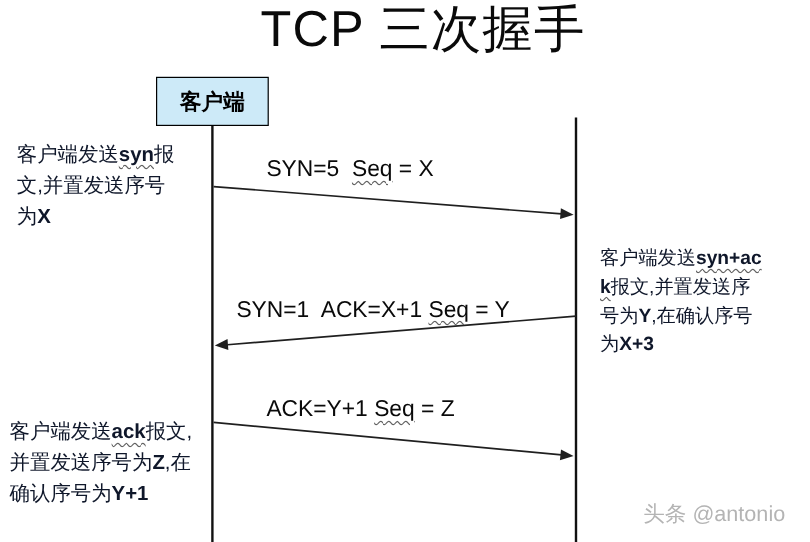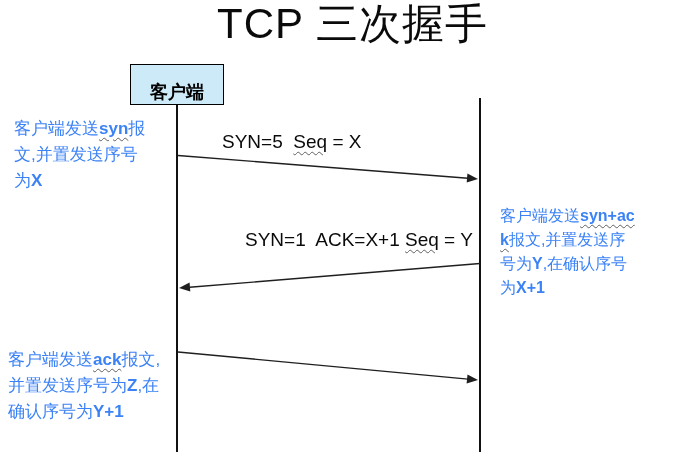--- a/index.html
+++ b/index.html
@@ -9,31 +9,31 @@
   }
   .title{
     position:absolute;left:30px;top:-4px;width:645px;text-align:center;
     font-size:42px;font-weight:400;letter-spacing:1px;color:#0a0a0a;white-space:pre;
   }
   .overlay{position:absolute;left:0;top:0;width:675px;height:452px;}
   .overlay .lifeline{stroke:#111;stroke-width:2;}
   .overlay .msg-line{stroke:var(--arrow,#1f1f1f);stroke-width:1.4;fill:none;}
   .overlay .head{fill:var(--arrow,#1f1f1f);stroke:none;}
   .actor-box{
-    position:absolute;display:flex;align-items:flex-end;justify-content:center;
+    position:absolute;display:flex;align-items:center;justify-content:center;
     background:var(--box-fill,#cdeaf8);border:1px solid var(--box-border,#000);
     font-size:18px;font-weight:700;color:#000;
   }
   .actor-box.client{left:130px;top:64px;width:92px;height:39px;}
   .actor-box.server{left:433px;top:59px;width:94px;height:39px;}
   .msg-label{position:absolute;font-size:19px;white-space:pre;color:#0a0a0a;}
   .msg1{left:222px;top:131px;}
-  .msg2{left:197px;top:229px;margin-left:48px;}
+  .msg2{left:197px;top:248px;}
   .msg3{left:222px;top:331px;}
-  .note{position:absolute;font-size:17px;line-height:26px;color:#3b82f6;word-break:break-all;}
+  .note{position:absolute;font-size:17px;line-height:26px;color:#0f172a;word-break:break-all;}
   .note-client-syn{left:14px;top:116px;width:132px;}
   .note-server-synack{left:500px;top:204px;width:140px;font-size:16px;line-height:24px;}
   .note-client-ack{left:8px;top:321px;width:162px;margin-top:26px;}
   .bd{font-weight:700;}
   .wv{text-decoration:underline wavy rgba(90,90,90,.95);text-decoration-thickness:1px;text-underline-offset:3px;}
   .watermark{
     position:absolute;left:536px;top:416px;font-size:18px;
     color:var(--watermark,#b4b4b4);text-shadow:1px 1px 0 #fff;white-space:pre;
   }
 </style>
@@ -65,21 +65,23 @@
   </svg>
 
   <div class="actor-box client">
     <span>客户端</span>
   </div>
 
   <div class="msg-label msg1"><span>SYN=5  </span><span class="wv">Seq</span><span> = X</span></div>
 
   <div class="msg-label msg2"><span>SYN=1  ACK=X+1 </span><span class="wv">Seq</span><span> = Y</span></div>
 
+  <div class="msg-label msg3"><span>ACK=Y+1 </span><span class="wv">Seq</span><span> = Z</span></div>
 
   <div class="note note-client-syn"><span>客户端发送</span><span class="bd wv">syn</span><span>报文,并置发送序号为</span><span class="bd">X</span></div>
 
-  <div class="note note-server-synack"><span>客户端发送</span><span class="bd wv">syn+ack</span><span>报文,并置发送序号为</span><span class="bd">Y</span><span>,在确认序号为</span><span class="bd">X+1</span></div>
+  <div class="note note-server-synack"><span>客户端发送</span><span class="bd wv">syn+ack</span><span>报文,并置发送序号为</span><span class="bd">Y</span><span>,在确认序号为</span><span class="bd">X+3</span></div>
 
   <div class="note note-client-ack"><span>客户端发送</span><span class="bd wv">ack</span><span>报文,并置发送序号为</span><span class="bd">Z</span><span>,在确认序号为</span><span class="bd">Y+1</span></div>
 
+  <div class="watermark">头条 @antonio</div>
 
 </div>
 
 </body></html>

